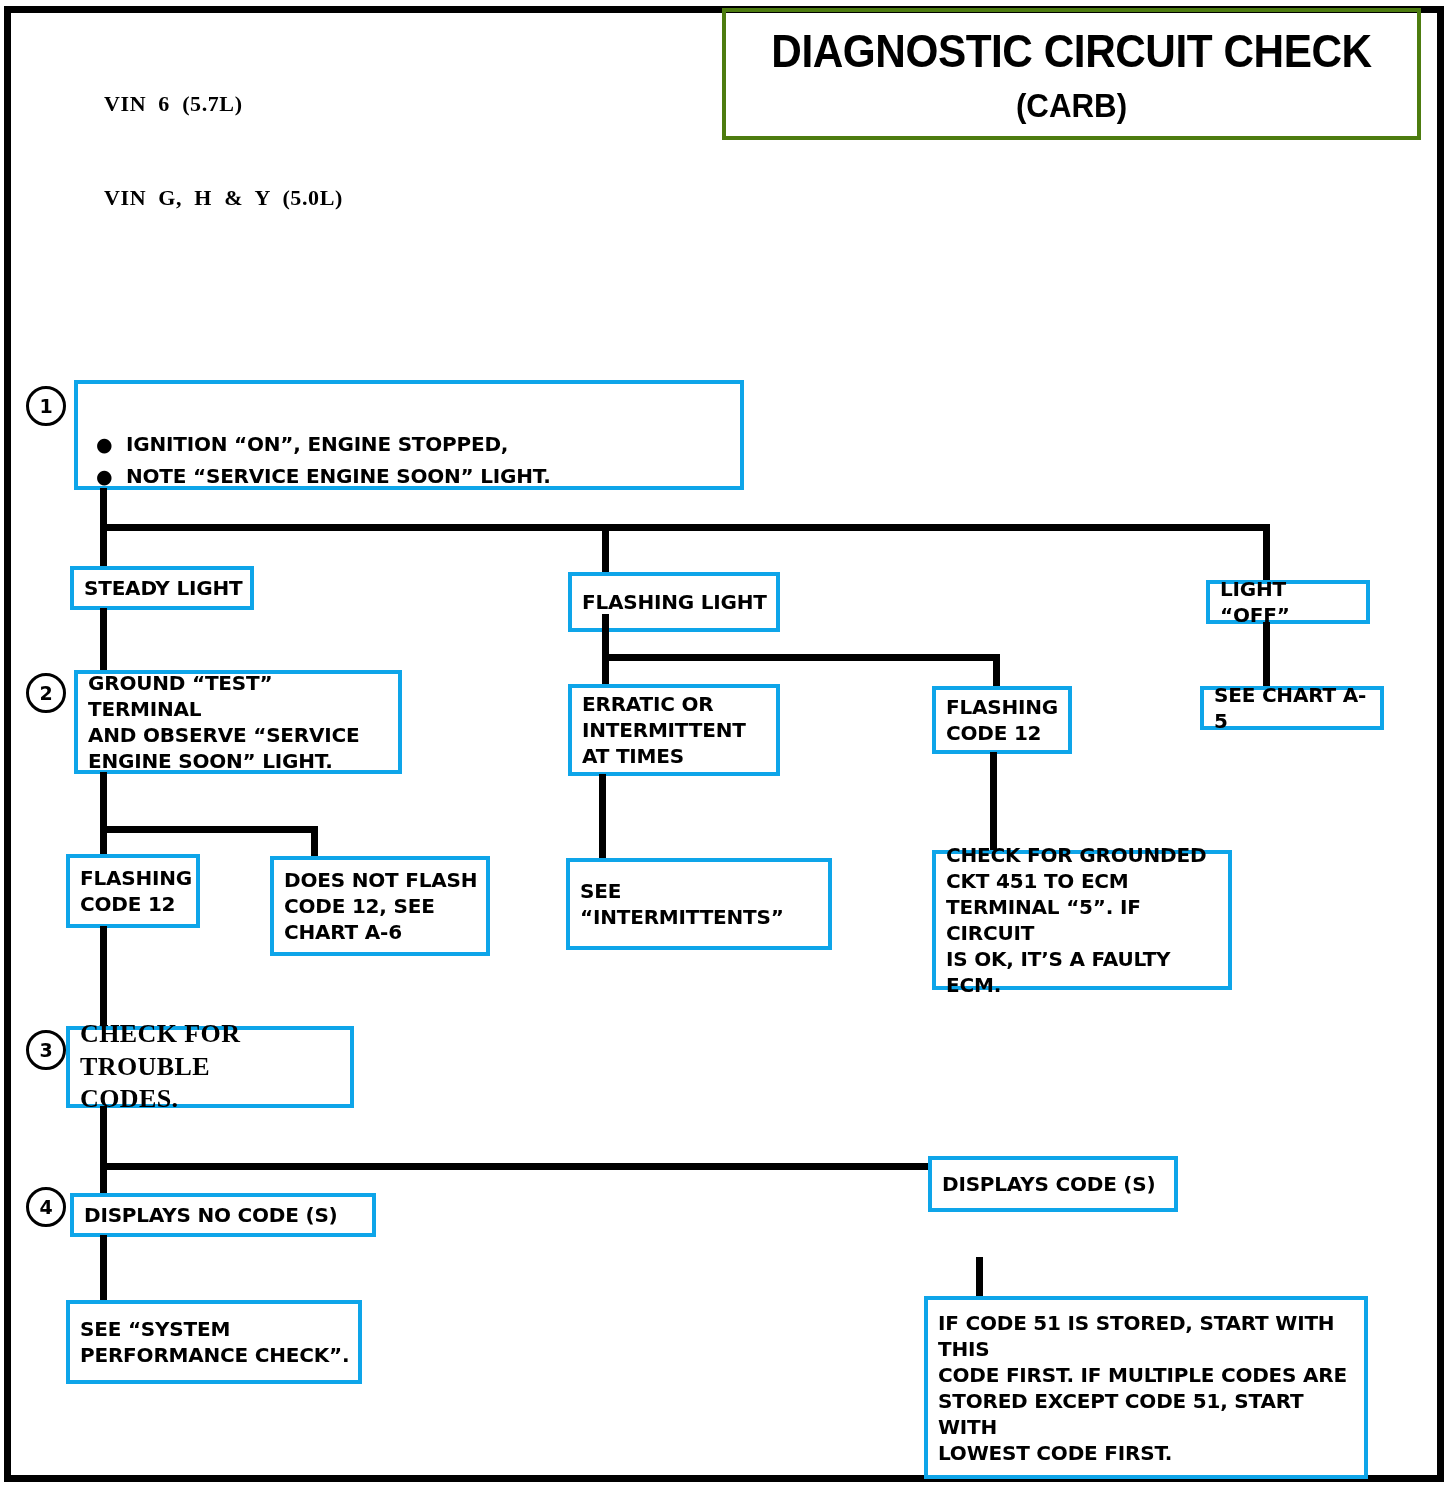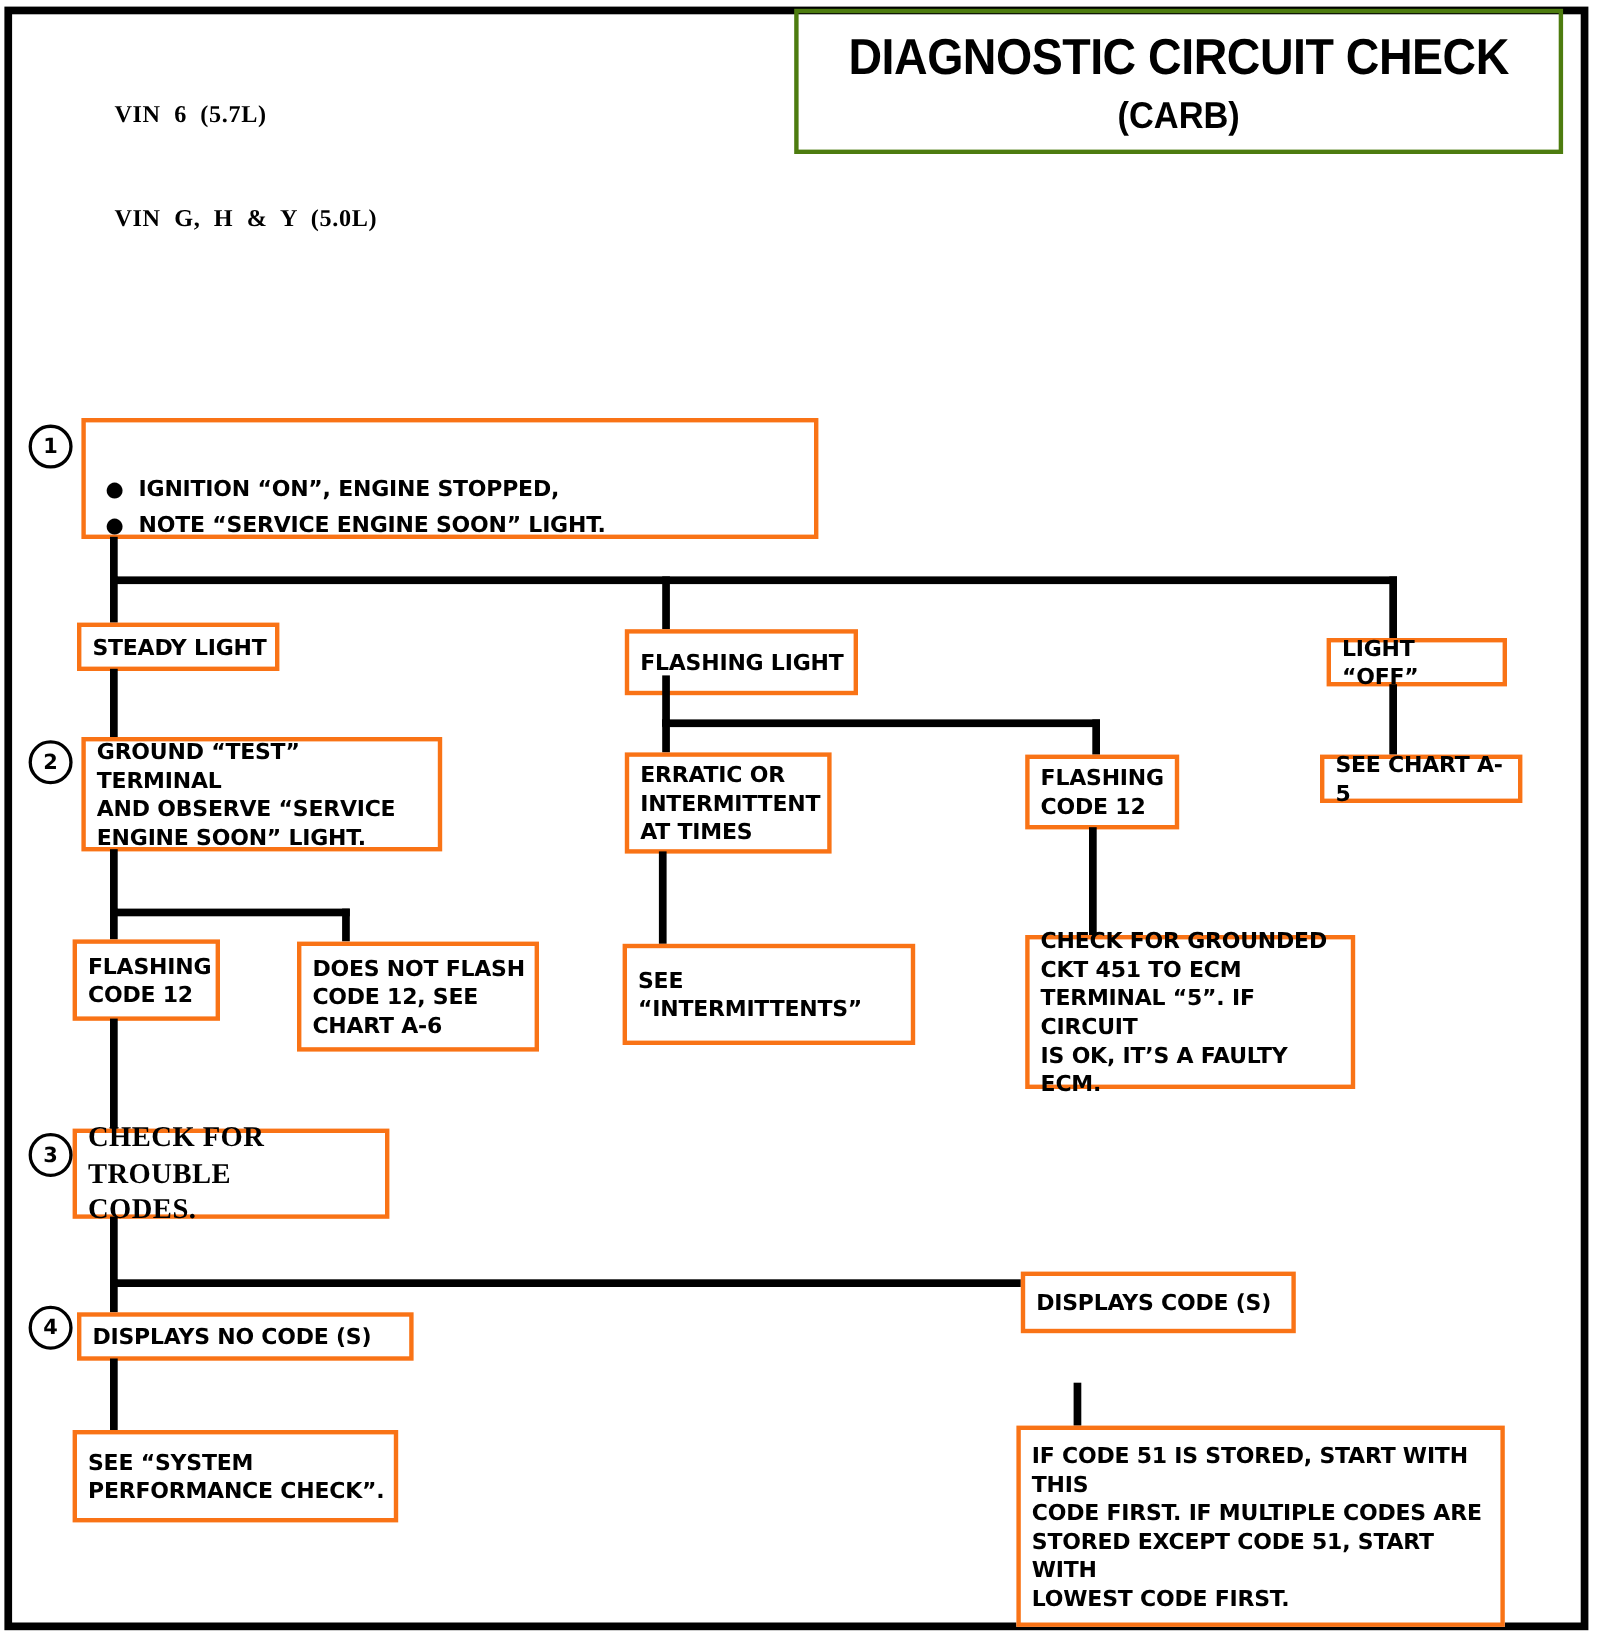--- a/index.html
+++ b/index.html
@@ -72,21 +72,21 @@
     font-family: "Liberation Sans Narrow", "Liberation Sans", sans-serif;
     font-weight: 700;
     font-size: 34px;
     line-height: 1;
     transform: scaleX(0.92);
   }
 
   
   .box {
     position: absolute;
-    border: 4px solid #f97316;
+    border: 4px solid #0ea5e9;
     background: #fff;
     box-sizing: border-box;
   }
   .box .txt {
     position: absolute;
     left: 10px;
     right: 6px;
     top: 50%;
     transform: translateY(-50%);
     font-family: "DejaVu Sans", sans-serif;
@@ -207,21 +207,21 @@
     <div class="txt">GROUND “TEST” TERMINAL
 AND OBSERVE “SERVICE
 ENGINE SOON” LIGHT.</div>
   </div>
 
   <div class="ln lv" style="left:602px; top:614px; height:46px;"></div>
   <div class="ln lh" style="left:602px; top:654px; width:398px;"></div>
   <div class="ln lv" style="left:602px; top:654px; height:38px;"></div>
   <div class="ln lv" style="left:993px; top:654px; height:36px;"></div>
 
-  <div class="box" style="left:568px; top:684px; width:188px; height:92px;">
+  <div class="box" style="left:568px; top:684px; width:212px; height:92px;">
     <div class="txt">ERRATIC OR
 INTERMITTENT
 AT TIMES</div>
   </div>
 
   <div class="box" style="left:932px; top:686px; width:140px; height:68px;">
     <div class="txt">FLASHING
 CODE 12</div>
   </div>
 

